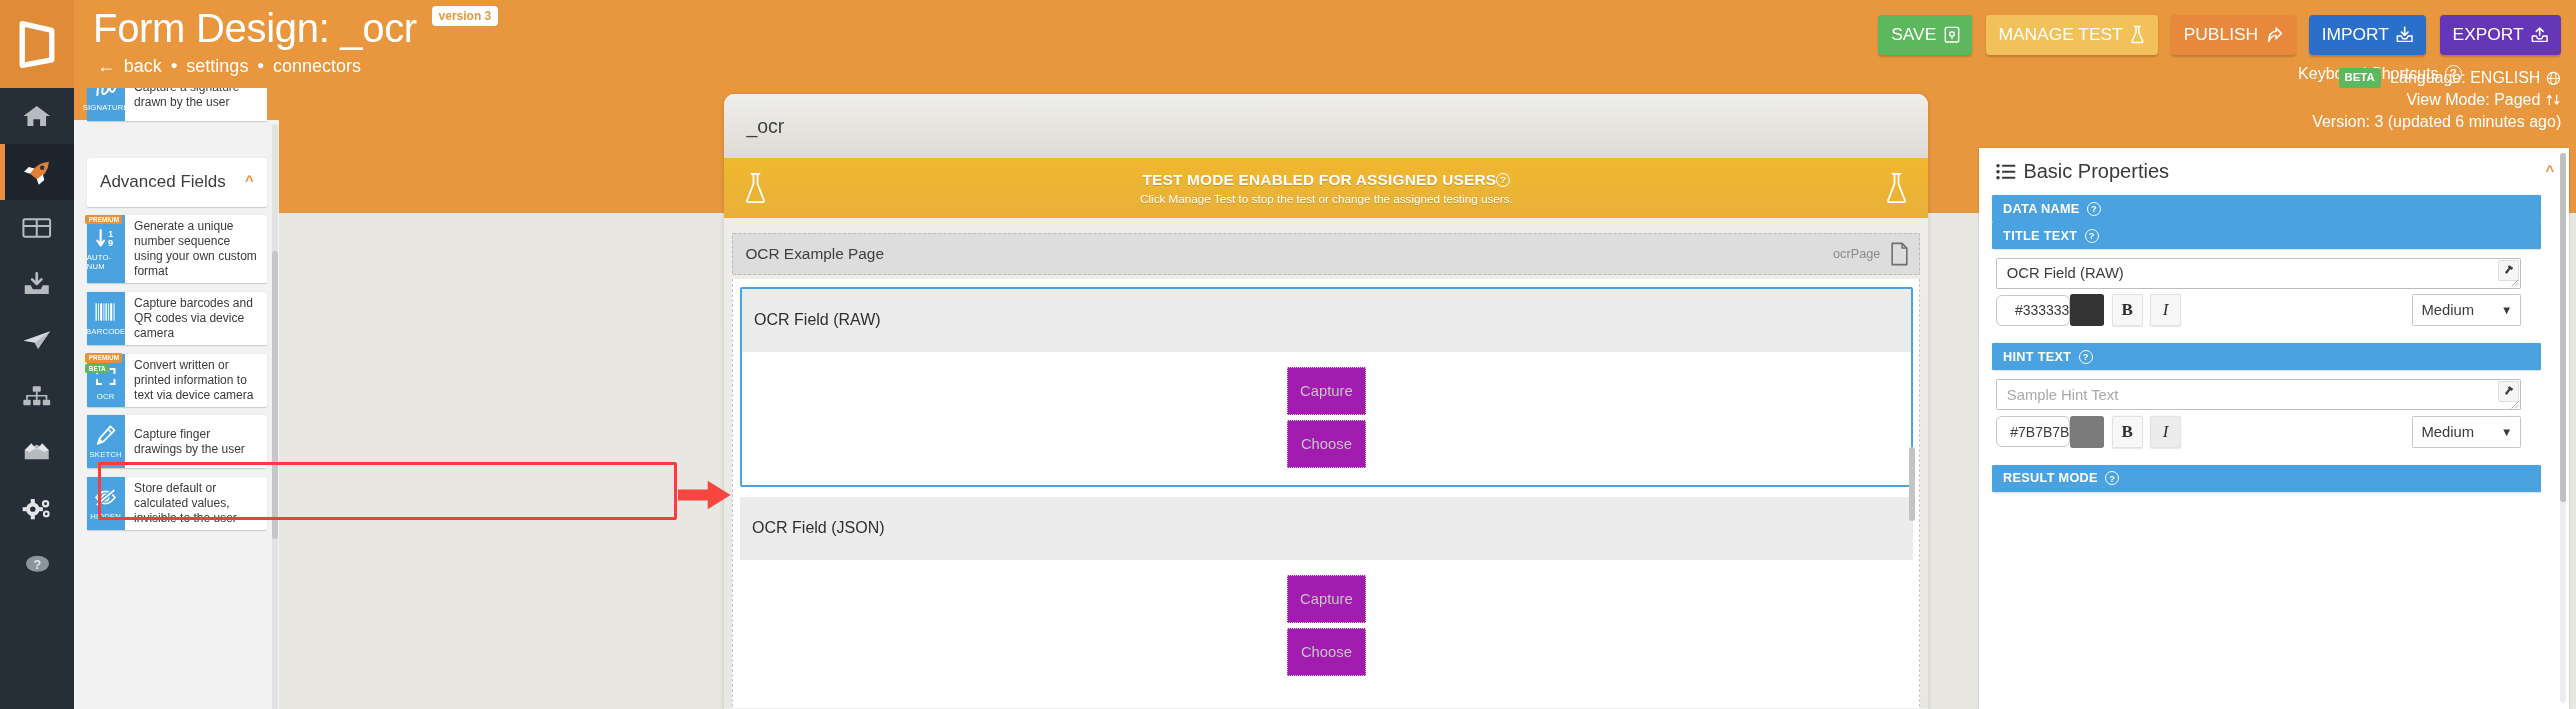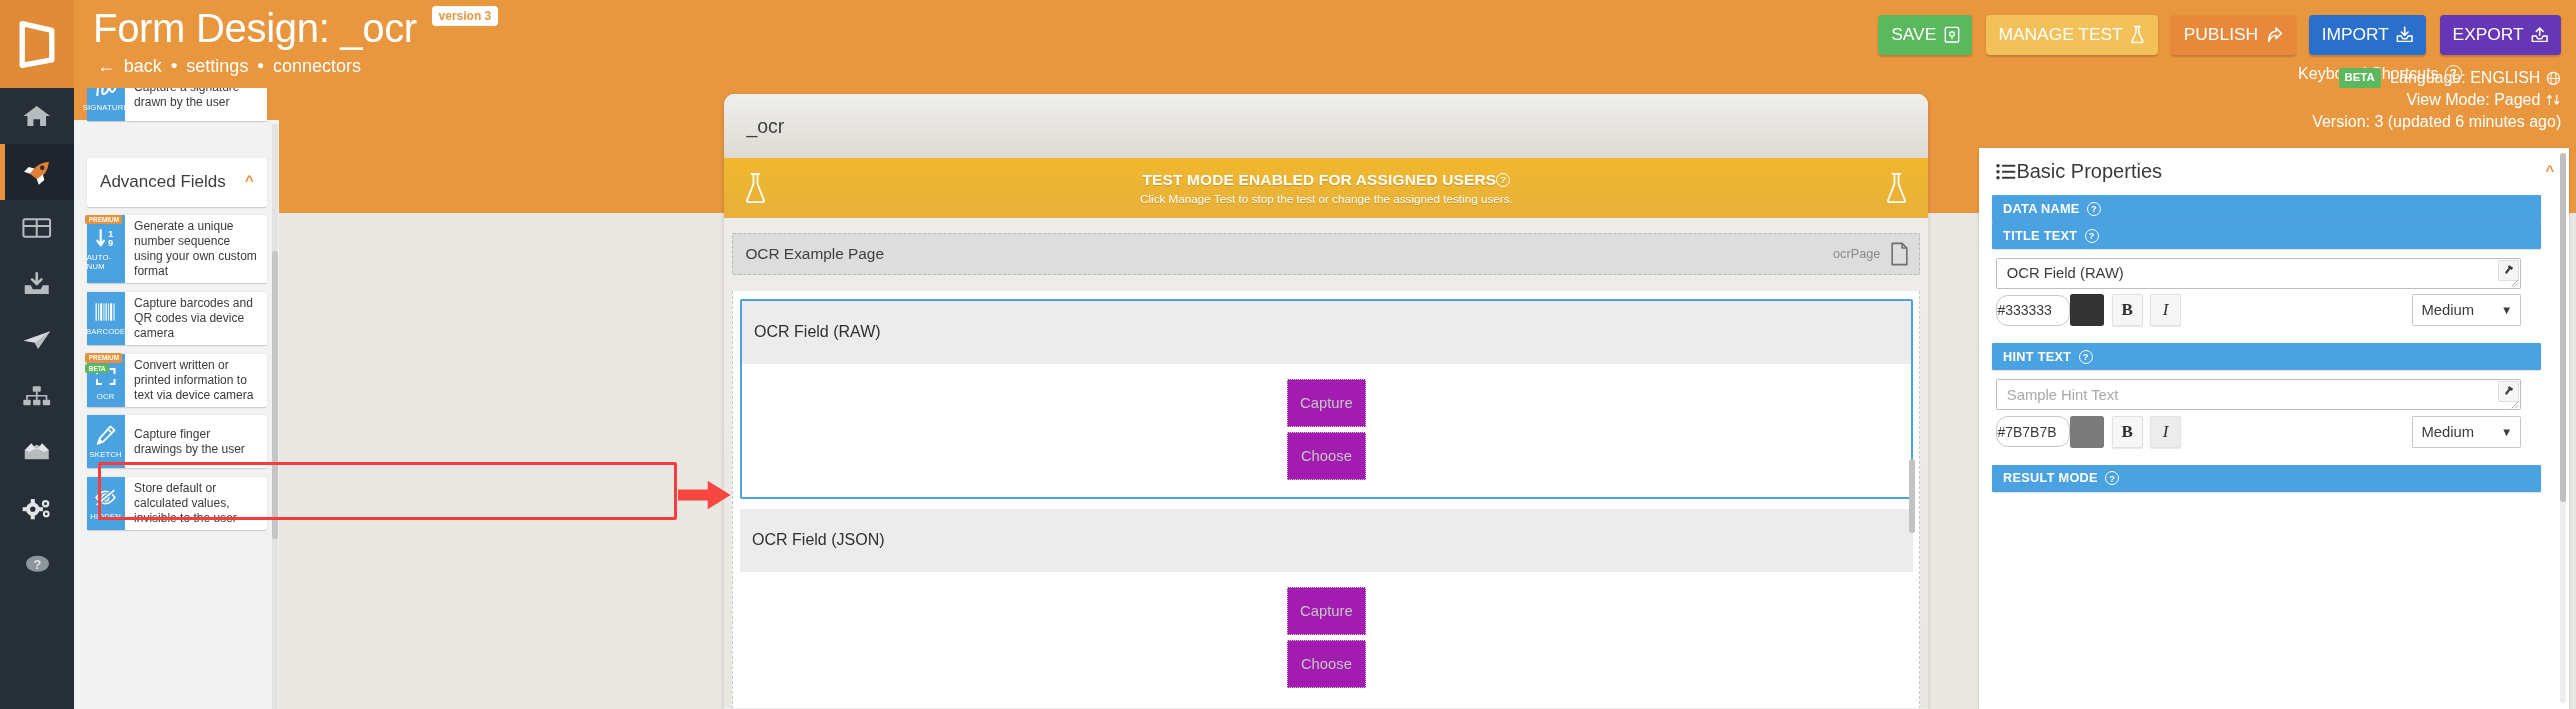--- a/index.html
+++ b/index.html
@@ -180,21 +180,21 @@
   .flask.left { left: 20px; }
   .flask.right { right: 20px; }
 
   .form-area {
     background: linear-gradient(#efedea 0%, #e9e7e2 100%);
     height: 490px; padding: 14.8px 8px 0 8px; overflow: hidden;
   }
   .page-header {
     border: 1.3px dashed #b9b9b9; background: #dddddd; border-radius: 1.3px;
     height: 42px; display: flex; align-items: center; justify-content: space-between;
-    padding: 0 10.7px 0 12px; margin-bottom: 16px; gap: 32px;
+    padding: 0 10.7px 0 12px; margin-bottom: 4px; gap: 32px;
   }
   .page-header .pname { font-size: 15.4px; color: #3f3f3f; }
   .page-header .right { display: flex; align-items: center; gap: 9.4px; }
   .page-header .pkey { font-size: 12.7px; color: #8a8a8a; }
 
   .fields-scroll {
     background: #fff; border: 1.3px dashed #c9c9c9; border-top: none;
     height: 433px; padding: 8px 0 0 0; position: relative; overflow: hidden;
   }
   .form-field {
@@ -223,21 +223,21 @@
   
   .right-panel {
     position: absolute; left: 1979px; top: 148px; width: 590px; height: 561px;
     background: #ffffff; box-shadow: 0 0.7px 2.7px rgba(0,0,0,0.2);
     overflow: hidden;
   }
   .rp-head {
     display: flex; align-items: center; height: 47px; padding: 0 14.8px 0 17.4px;
     justify-content: space-between;
   }
-  .rp-head-left { display: flex; align-items: center; gap: 0; }
+  .rp-head-left { display: flex; align-items: center; gap: 7px; }
   .rp-head-title { font-size: 20px; color: #3a3a3a; }
   .prop-band {
     background: #4aa3e0; color: #fff; height: 27px; margin: 0 0 0 13.4px;
     width: 549px; display: flex; align-items: center; gap: 7.4px;
     padding-left: 10.7px; font-size: 12.7px; font-weight: bold; letter-spacing: 0.3px;
     box-shadow: 0 0.7px 1.3px rgba(0,0,0,0.13); border-radius: 1.3px;
   }
   .prop-body { padding: 8.7px 17.4px 0 17.4px; }
   .txt-input {
     width: 525px; height: 31px; border: 0.7px solid #bdbdbd; border-radius: 1.3px;
@@ -252,22 +252,22 @@
     display: flex; align-items: center; justify-content: center; cursor: pointer;
   }
   .ta-wrap .resize {
     position: absolute; right: 2px; bottom: 1.3px; width: 8px; height: 8px;
     pointer-events: none;
   }
   .fmt-row {
     display: flex; align-items: center; margin-top: 5.4px; width: 525px;
   }
   .hex-input {
-    width: 74px; height: 31px; border: 0.7px solid #c7c7c7; border-radius: 12px;
-    font-size: 14px; color: #3b3b3b; text-align: left; background: #fff;
+    width: 74px; height: 31px; border: 0.7px solid #c7c7c7; border-radius: 6px;
+    font-size: 14px; color: #3b3b3b; text-align: right; background: #fff;
     font-family: "Liberation Sans", sans-serif; outline: none;
   }
   .swatch {
     width: 34px; height: 32px; border-radius: 2.7px; margin-left: 0px; cursor: pointer;
   }
   .bi-btn {
     width: 31px; height: 32px; margin-left: 7.4px; background: #f7f7f7;
     border: 0.7px solid #e2e2e2; border-radius: 2px; cursor: pointer;
     display: flex; align-items: center; justify-content: center;
     font-size: 17px; color: #2f2f2f; box-shadow: 0 0.7px 1.3px rgba(0,0,0,0.1);

